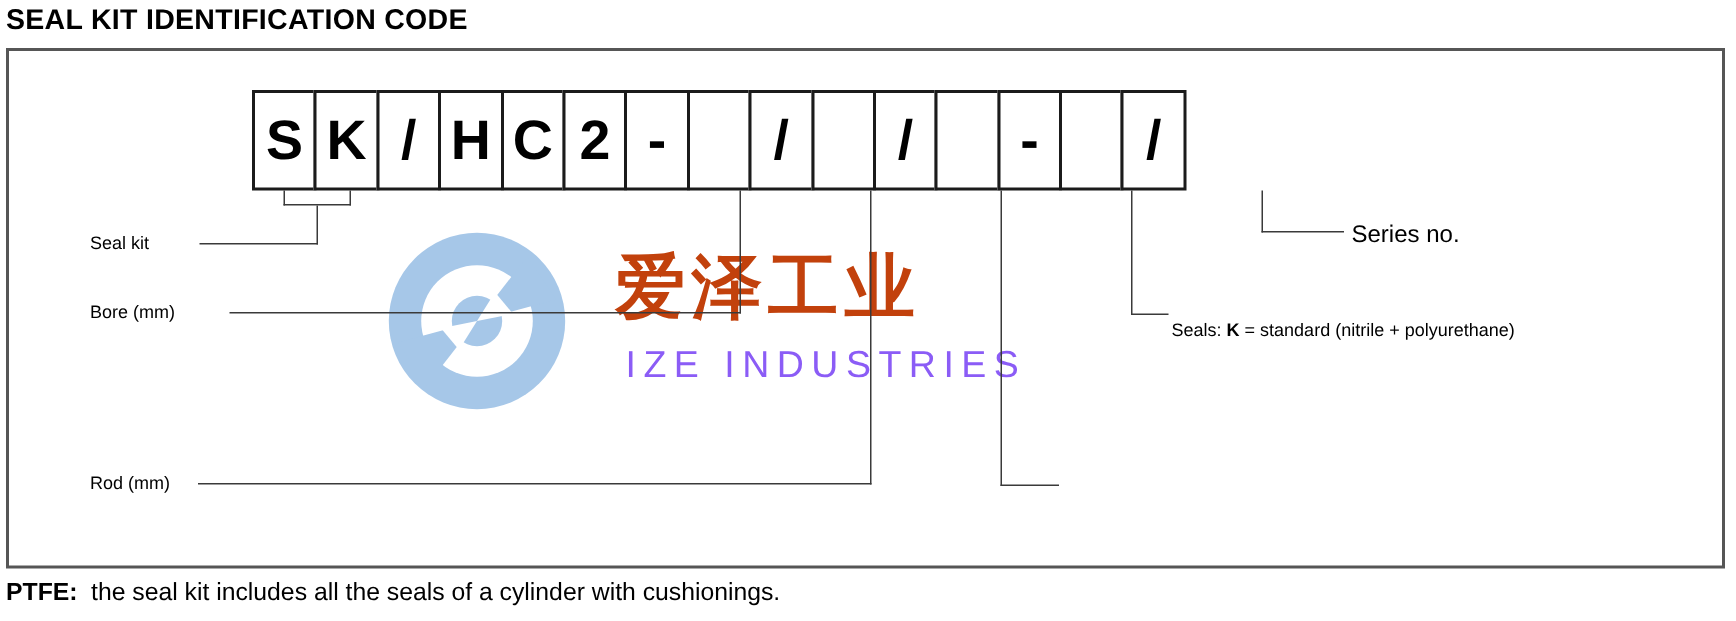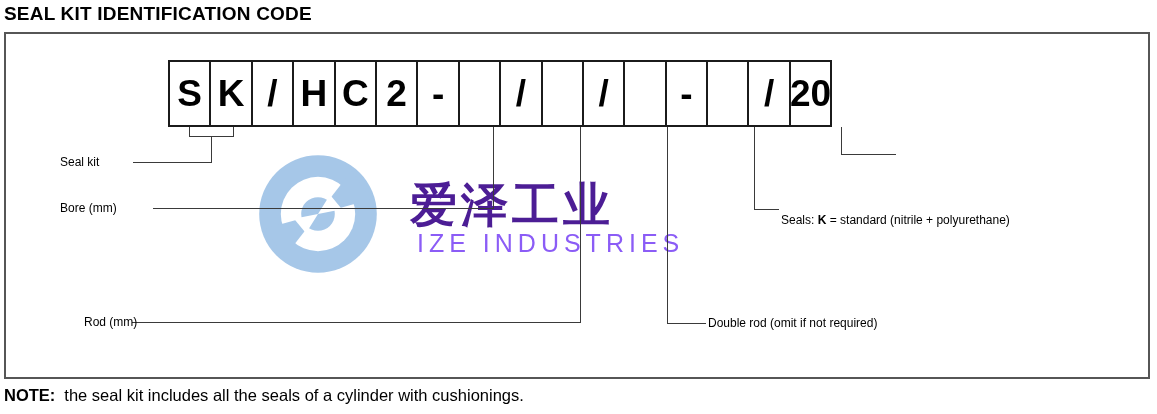--- a/index.html
+++ b/index.html
@@ -13,41 +13,41 @@
   #title { left:4px; top:3px; font-size:19px; font-weight:700; letter-spacing:.2px; z-index:3; }
   #note  { left:4px; top:386px; font-size:16.5px; z-index:3; }
   #note b { font-weight:700; }
   #note span { margin-left:9px; }
 
   
   #frame { left:4px; top:32px; width:1146px; height:347px; border:2px solid #565656; z-index:1; background:transparent; }
 
   
   #wm-logo { left:258px; top:154px; width:120px; height:120px; z-index:0; }
-  #wm-cn { left:410px; top:174px; font-size:47px; font-weight:700; color:#4c1d95; letter-spacing:4px; z-index:0; white-space:nowrap; }
+  #wm-cn { left:410px; top:160px; font-size:47px; font-weight:700; color:#c2410c; letter-spacing:4px; z-index:0; white-space:nowrap; }
   #wm-en { left:417px; top:229px; font-size:25px; color:#8b5cf6; letter-spacing:5px; z-index:0; white-space:nowrap; }
 
   
   #cells { left:168px; top:60px; display:flex; z-index:2; }
   .cell { width:43.4px; height:67px; border:2px solid #1b1b1b; margin-left:-2px; background:#fff;
           display:flex; align-items:center; justify-content:center;
           font-size:37px; font-weight:700; line-height:1; }
   .cell:first-child { margin-left:0; }
 
   
   .hline { height:0; border-top:1.5px solid #3a3a3a; z-index:2; }
   .vline { width:0; border-left:1.5px solid #3a3a3a; z-index:2; }
   #staple { left:189px; top:127px; width:45px; height:10px;
             border-left:1.5px solid #3a3a3a; border-right:1.5px solid #3a3a3a; border-bottom:1.5px solid #3a3a3a; z-index:2; }
 
   
   .lbl { font-size:12px; line-height:16px; z-index:3; white-space:nowrap; }
   #lbl-sealkit { left:60px; top:154px; }
   #lbl-bore    { left:60px; top:200px; }
-  #lbl-rod     { left:60px; top:314px;margin-left:24px; }
+  #lbl-rod     { left:60px; top:314px; }
   #lbl-dblrod  { left:708px; top:315px; }
   #series      { left:901px; top:146px; font-size:16px; line-height:21px; z-index:3; white-space:nowrap; }
   #seals       { left:781px; top:210px; font-size:12px; line-height:21.5px; z-index:3; white-space:nowrap; }
   #seals .indent { padding-left:52px; }
   #seals b { font-weight:700; }
 </style>
 </head>
 <body>
 
 <div id="stage">
@@ -81,21 +81,20 @@
     <div class="cell">2</div>
     <div class="cell">-</div>
     <div class="cell"></div>
     <div class="cell">/</div>
     <div class="cell"></div>
     <div class="cell">/</div>
     <div class="cell"></div>
     <div class="cell">-</div>
     <div class="cell"></div>
     <div class="cell">/</div>
-    <div class="cell">20</div>
   </div>
 
   <div id="staple" class="abs"></div>
   <div class="abs vline" style="left:211px; top:137px; height:26px;"></div>
   <div class="abs hline" style="left:133px; top:162px; width:79px;"></div>
 
   <div class="abs vline" style="left:493px; top:127px; height:82px;"></div>
   <div class="abs hline" style="left:153px; top:208px; width:341px;"></div>
 
   <div class="abs vline" style="left:580px; top:127px; height:196px;"></div>
@@ -106,30 +105,30 @@
 
   <div class="abs vline" style="left:754px; top:127px; height:83px;"></div>
   <div class="abs hline" style="left:754px; top:209px; width:25px;"></div>
 
   <div class="abs vline" style="left:841px; top:127px; height:28px;"></div>
   <div class="abs hline" style="left:841px; top:154px; width:55px;"></div>
 
   <div id="lbl-sealkit" class="abs lbl">Seal kit</div>
   <div id="lbl-bore" class="abs lbl">Bore (mm)</div>
   <div id="lbl-rod" class="abs lbl">Rod (mm)</div>
-  <div id="lbl-dblrod" class="abs lbl">Double rod (omit if not required)</div>
 
   <div id="series" class="abs">
+    <div>Series no.</div>
   </div>
 
   <div id="seals" class="abs">
     <div class="seals-row">
       <span>Seals:</span>
       <b>K</b>
       <span>= standard (nitrile + polyurethane)</span>
     </div>
   </div>
 
   <div id="note" class="abs">
-    <b>NOTE:</b><span>the seal kit includes all the seals of a cylinder with cushionings.</span>
+    <b>PTFE:</b><span>the seal kit includes all the seals of a cylinder with cushionings.</span>
   </div>
 
 </div>
 
 </body></html>

